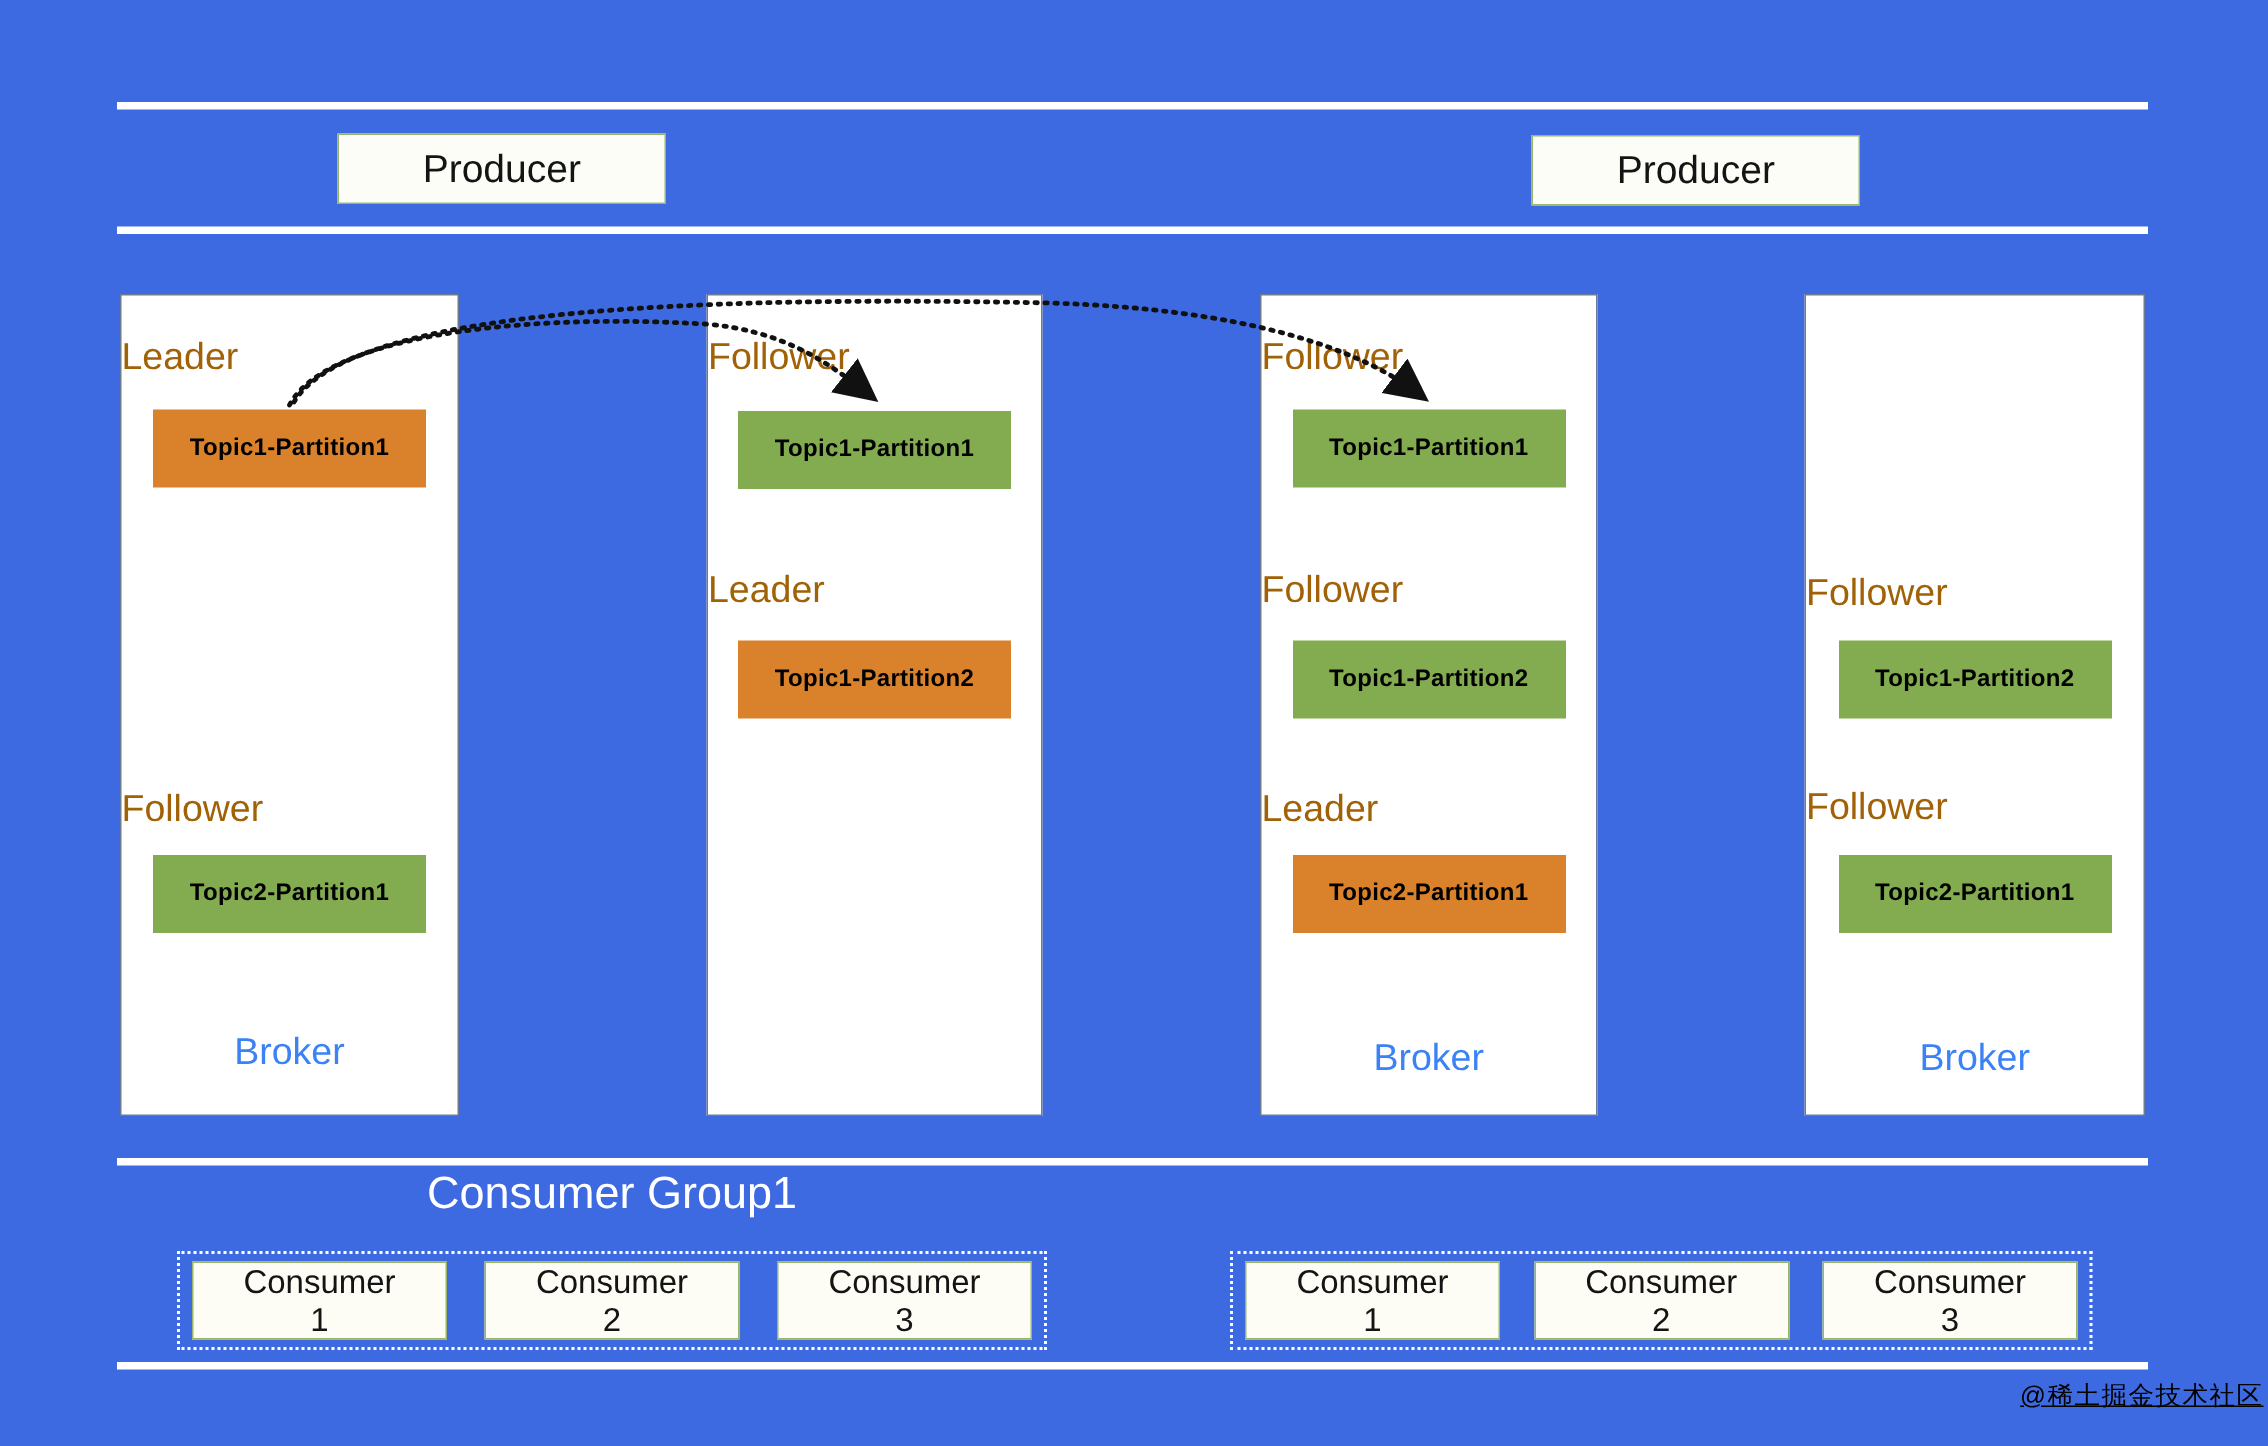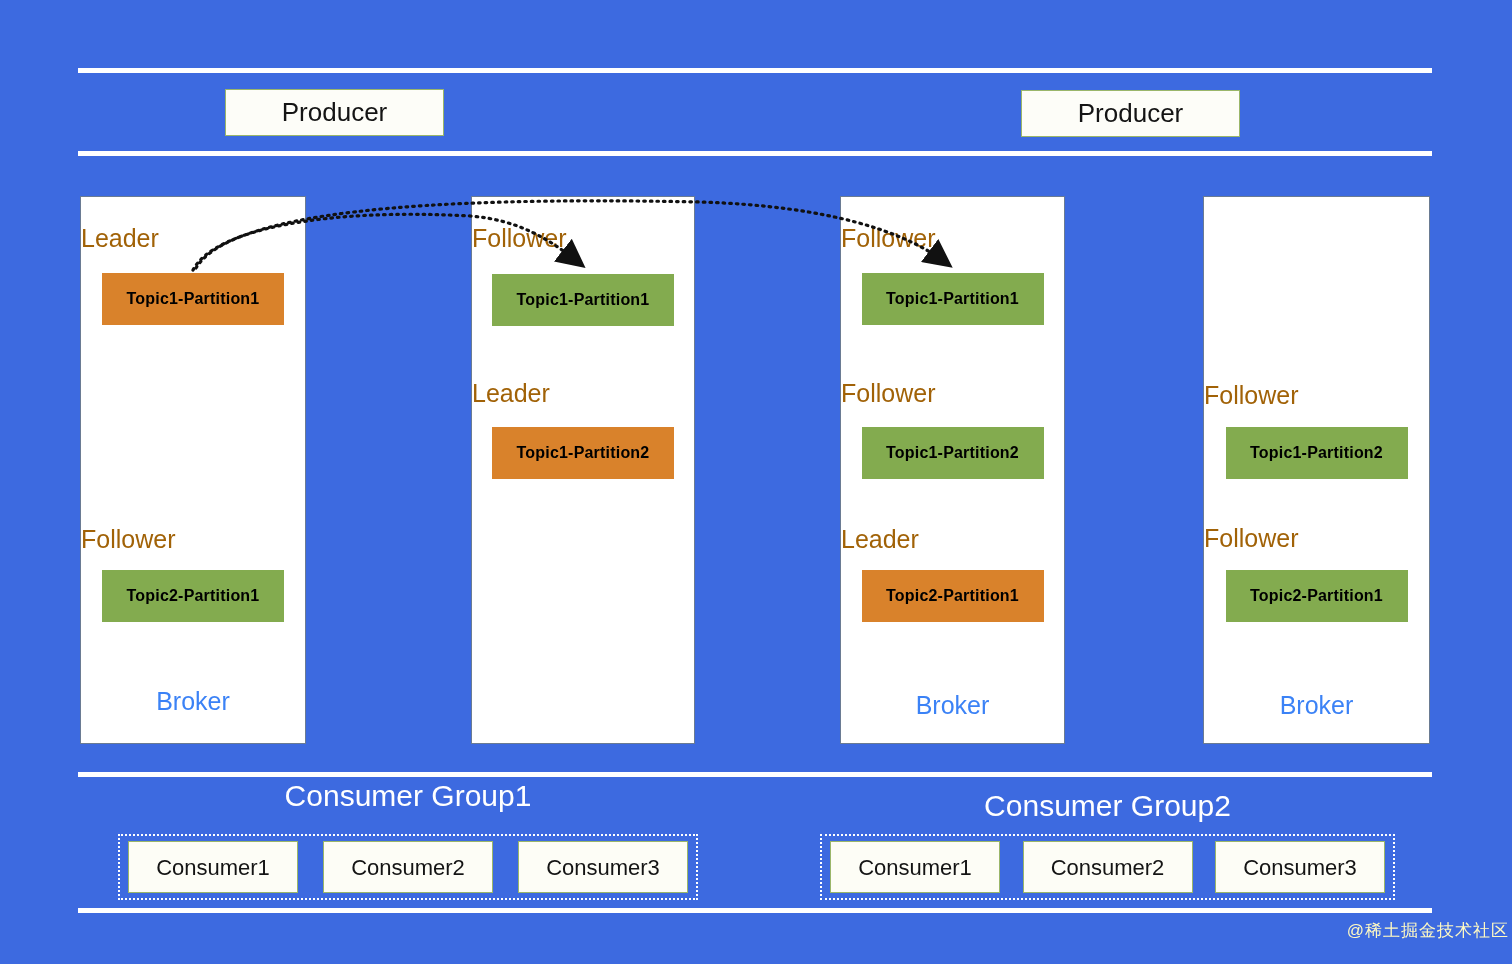--- a/index.html
+++ b/index.html
@@ -130,34 +130,36 @@
   .cg-box-1 { left: 118px; top: 834px; width: 580px; height: 66px; }
   .cg-box-2 { left: 820px; top: 834px; width: 575px; height: 66px; }
 
   .consumer {
     background: #fdfdf6;
     border: 1px solid #9ab66a;
     box-sizing: border-box;
     width: 170px;
     height: 52px;
     display: flex;
+    flex-direction: column;
     align-items: center;
     justify-content: center;
     color: #141414;
     font-size: 22px;
     line-height: 25px;
   }
 
   .watermark {
     position: absolute;
     right: 24px;
     top: 919px;
     font-size: 17px;
-    color: #fef9c3;
+    color: #000000;
     letter-spacing: 1px;
+    text-decoration: underline;
   }
 </style>
 </head>
 <body>
 
 <div class="stage">
 
   <div class="rule rule-top"></div>
   <div class="rule rule-prod-bot"></div>
   <div class="rule rule-cons-top"></div>
@@ -233,21 +235,20 @@
     <div class="consumer">
       <span>Consumer</span>
       <span>2</span>
     </div>
     <div class="consumer">
       <span>Consumer</span>
       <span>3</span>
     </div>
   </div>
 
-  <div class="cg-title cg-title-2">Consumer Group2</div>
   <div class="cg-box cg-box-2">
     <div class="consumer">
       <span>Consumer</span>
       <span>1</span>
     </div>
     <div class="consumer">
       <span>Consumer</span>
       <span>2</span>
     </div>
     <div class="consumer">

